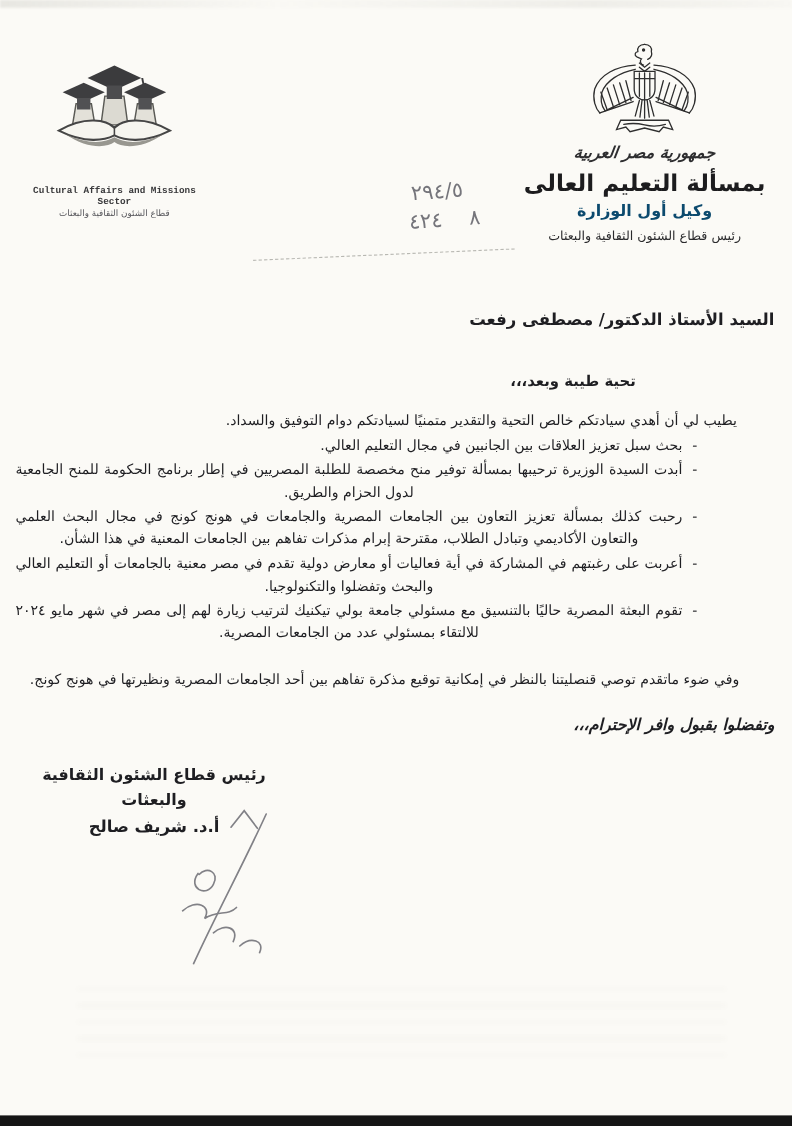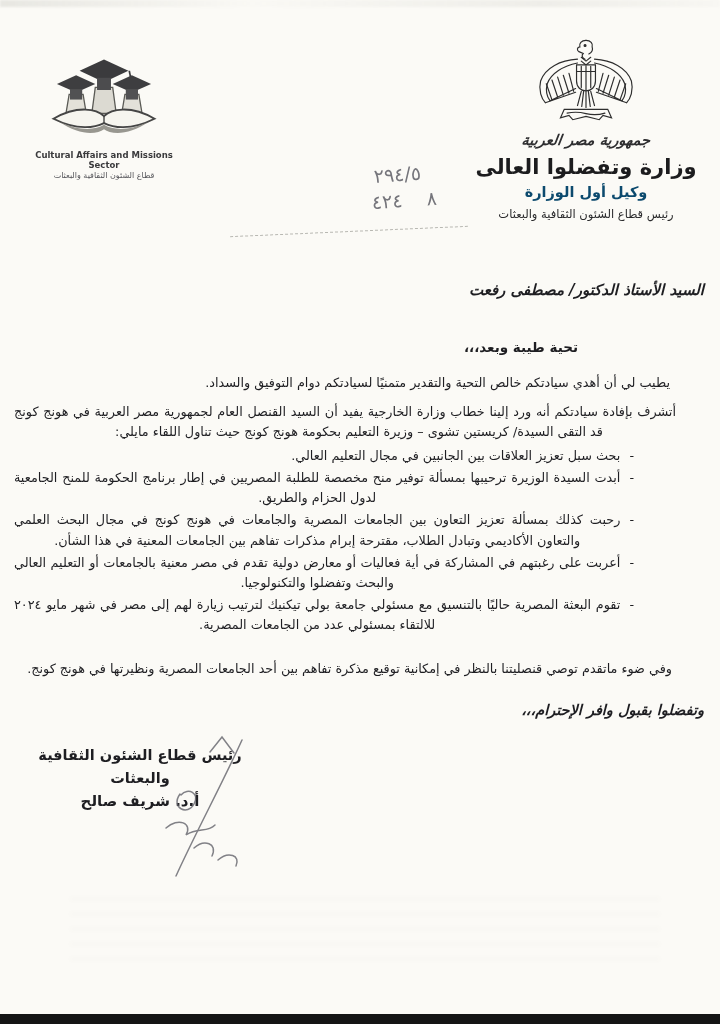--- a/index.html
+++ b/index.html
@@ -32,21 +32,21 @@
     font-size:14.5px; font-weight:bold; font-style:italic; color:#2e2e30;
     margin-top:8px; transform:skewX(-8deg);
   }
   .ministry { font-size:21px; font-weight:bold; color:#1c1c1e; margin-top:7px; letter-spacing:.5px; }
   .undersecretary { font-size:14.5px; font-weight:bold; color:#0c4a6e; margin-top:5px; }
   .sector-head { font-size:11.5px; color:#2a2a2c; margin-top:7px; }
 
   
   .logo-block { position:absolute; top:52px; left:26px; width:156px; text-align:center; }
   .logo-svg { display:block; margin:0 auto; width:122px; height:96px; }
-  .logo-cap-en { font-size:8.5px; font-weight:bold; color:#3a3a3c; margin-top:2px; }
+  .logo-cap-en { font-size:8.5px; font-weight:bold; color:#3a3a3c; margin-top:20px;font-family:Liberation Mono, monospace; }
   .logo-cap-ar { font-size:8px; color:#55555a; margin-top:1px; direction:rtl; filter:blur(.3px); }
 
   
   .handwritten {
     position:absolute; top:166px; left:256px; width:180px;
     direction:rtl; color:#5e5e66; font-size:19px; line-height:1.35;
     transform:rotate(-4deg); opacity:.85;
   }
   .hw-l1 { margin-right:14px; }
   .hw-l2 { margin-right:0; }
@@ -54,21 +54,21 @@
     position:absolute; top:231px; left:230px; width:238px;
     border-top:1.5px dashed #a8a8a2; transform:rotate(-2.5deg); opacity:.8;
   }
 
   
   .content {
     position:absolute; top:279px; right:16px; left:14px;
     direction:rtl; text-align:right;
     font-size:12.8px; line-height:1.58; color:#1e1e22;
   }
-  .addressee-1 { font-size:15px; font-weight:bold; font-style:italic; }
+  .addressee-1 { font-size:15px; font-weight:bold; }
   .addressee-2 { font-size:15px; font-weight:bold; font-style:italic; margin-right:34px; margin-top:3px; }
   .greeting { font-size:13.5px; font-weight:bold; margin-top:34px; margin-right:126px; }
   .p1 { margin-top:15px; text-indent:34px; }
   .p2 { margin-top:9px; text-indent:28px; text-align:justify; text-align-last:center; }
   .bullets { margin-top:3px; }
   .bullet { display:flex; gap:9px; padding-right:70px; margin-top:2px; }
   .bullet .dash { flex:0 0 auto; }
   .bullet .btext { flex:1; text-align:justify; text-align-last:center; }
   .bullet:first-child .btext { text-align-last:right; }
   .p3 { margin-top:23px; text-indent:32px; text-align:justify; text-align-last:right; }
@@ -133,38 +133,37 @@
         <path d="M98 70 L66 59 M93 68 L66 55"></path>
         <path d="M97 50 L91 67 M91 46 L85 64 M85 43 L79 62 M79 41 L73 60 M73 39 L68 58"></path>
 
         <path d="M50 58 L46 73 M55 58 L55 75 M60 58 L64 73 M52.5 58 L50.5 74 M57.5 58 L59.5 74"></path>
 
         <path d="M32 77 L78 77 L82 86 L73 83.5 L69 88 L55 84.5 L41 88 L37 83.5 L28 86 Z"></path>
         <path d="M35 81 Q45 79 55 81.5 Q65 84 75 81"></path>
       </g>
     </svg>
     <div class="republic" lang="ar">جمهورية مصر العربية</div>
-    <div class="ministry" lang="ar">وزارة وتفضلوا العالى</div>
+    <div class="ministry" lang="ar">بمسألة التعليم العالى</div>
     <div class="undersecretary" lang="ar">وكيل أول الوزارة</div>
     <div class="sector-head" lang="ar">رئيس قطاع الشئون الثقافية والبعثات</div>
   </div>
 
   <div class="handwritten">
     <div class="hw-l1">٢٩٤/٥</div>
     <div class="hw-l2">٨&nbsp;&nbsp;&nbsp;&nbsp;٤٢٤</div>
   </div>
   <div class="hw-underline"></div>
 
   <div class="content">
     <div class="addressee-1">السيد الأستاذ الدكتور/ مصطفى رفعت</div>
 
     <div class="greeting">تحية طيبة وبعد،،،</div>
 
     <p class="p1">يطيب لي أن أهدي سيادتكم خالص التحية والتقدير متمنيًا لسيادتكم دوام التوفيق والسداد.</p>
-    <p class="p2">أتشرف بإفادة سيادتكم أنه ورد إلينا خطاب وزارة الخارجية يفيد أن السيد القنصل العام لجمهورية مصر العربية في هونج كونج قد التقى السيدة/ كريستين تشوى – وزيرة التعليم بحكومة هونج كونج حيث تناول اللقاء مايلي:</p>
 
     <div class="bullets">
       <div class="bullet">
         <span class="dash">-</span>
         <span class="btext">بحث سبل تعزيز العلاقات بين الجانبين في مجال التعليم العالي.</span>
       </div>
       <div class="bullet">
         <span class="dash">-</span>
         <span class="btext">أبدت السيدة الوزيرة ترحيبها بمسألة توفير منح مخصصة للطلبة المصريين في إطار برنامج الحكومة للمنح الجامعية لدول الحزام والطريق.</span>
       </div>

